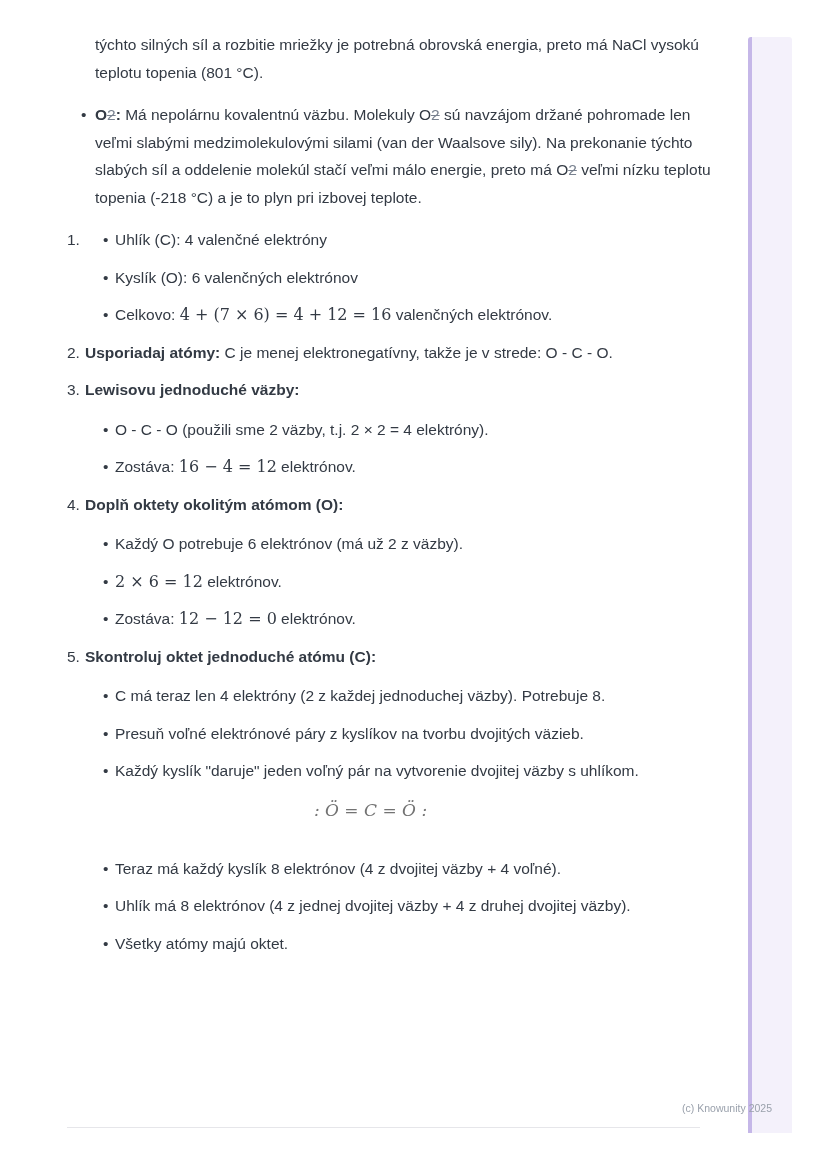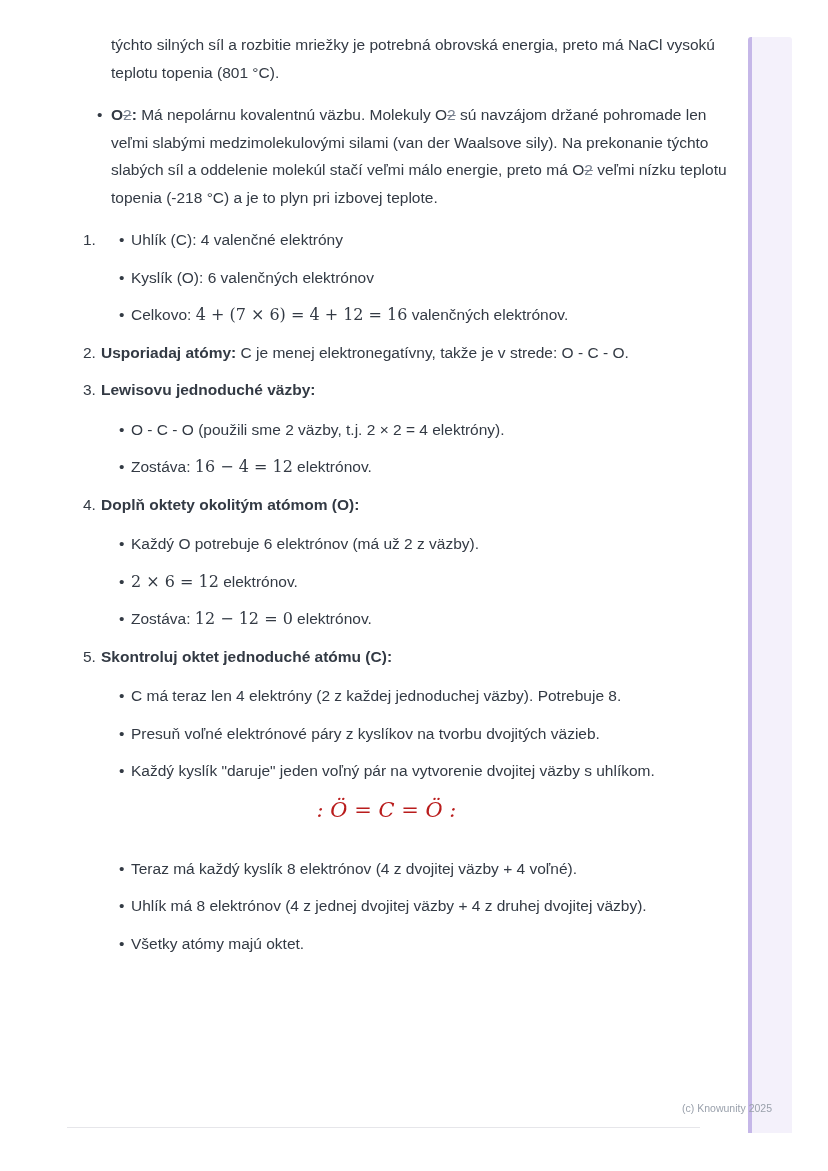--- a/index.html
+++ b/index.html
@@ -2,40 +2,40 @@
 <html><head>
 <meta charset="utf-8">
 <style>
   html,body{margin:0;padding:0;}
   body{
     width:828px;height:1171px;position:relative;overflow:hidden;
     background:#ffffff;
     font-family:"Liberation Sans",sans-serif;
     font-size:15.5px;line-height:27.5px;color:#333a44;
   }
-  .doc{position:absolute;left:84px;top:31px;width:648px;}
+  .doc{position:absolute;left:68px;top:31px;width:648px;}
   .p{margin:0 0 15px 0;}
   .p.hang{padding-left:27px;}
   .ul1{margin:0 0 15px 0;}
   .li{position:relative;padding-left:27px;margin-bottom:10px;}
   .li:last-child{margin-bottom:0;}
   .bullet{position:absolute;left:13px;top:0;color:#333a44;}
   .ol{margin:0;}
   .oli{position:relative;padding-left:17px;margin-bottom:10px;}
   .oli:last-child{margin-bottom:0;}
   .num{position:absolute;left:-1px;top:0;}
   .nested{margin-top:12px;}
   .nested .li{padding-left:30px;}
   .nested .li .bullet{left:18px;}
   .run-bold{font-weight:bold;}
   .run-strike{color:#78818f;text-decoration:line-through;}
   .run-math{font-family:"DejaVu Serif",serif;font-size:16px;}
   .math-display{
     text-align:center;font-family:"DejaVu Serif",serif;font-style:italic;
-    font-size:21px;line-height:30px;margin:8px 60px 30px 0;color:#b91c1c;
+    font-size:17px;line-height:30px;margin:8px 60px 30px 0;color:#737373;
   }
   .edge-strip{
     position:absolute;left:748px;top:37px;width:44px;height:1096px;
     box-sizing:border-box;border-radius:3px 3px 0 0;
   }
   .divider{position:absolute;left:67px;top:1127px;width:633px;height:1px;}
   .watermark{
     position:absolute;top:1101px;right:56px;z-index:2;
     font-size:10.5px;line-height:14px;color:#9aa1ac;
   }

